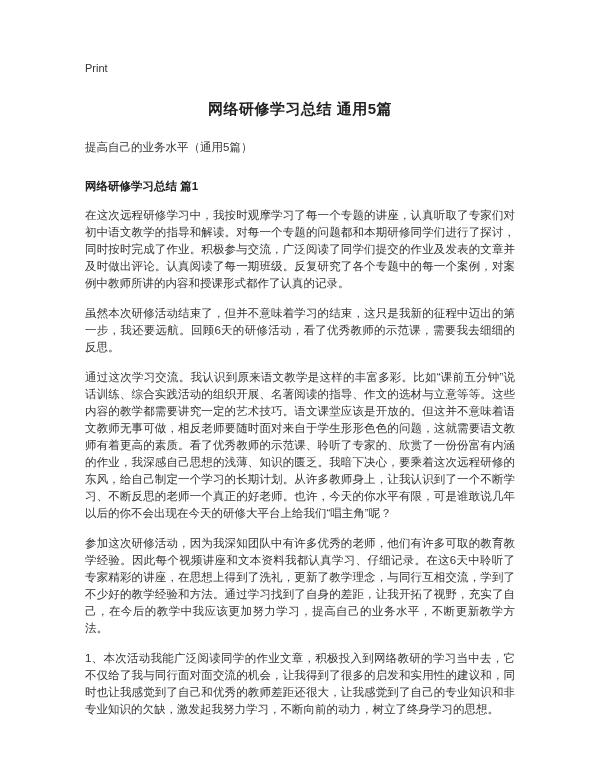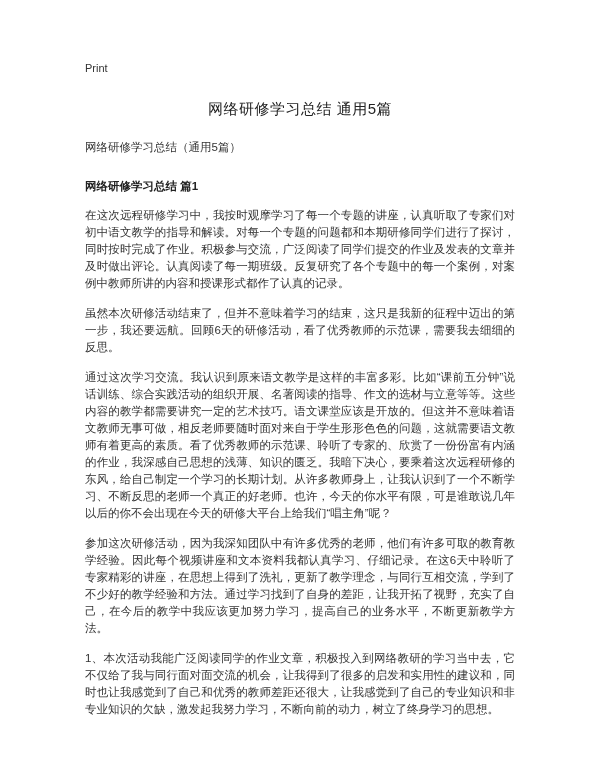--- a/index.html
+++ b/index.html
@@ -23,21 +23,21 @@
   }
   .print-label {
     font-size: 11px;
     color: #333333;
     margin-bottom: 26px;
     cursor: pointer;
     display: inline-block;
   }
   .doc-title {
     font-size: 15px;
-    font-weight: normal;
+    font-weight: bold;
     color: #222222;
     text-align: center;
     margin: 0 0 20px 0;
     letter-spacing: 0.5px;
   }
   .doc-body {
     width: 100%;
   }
   .block-text {
     font-size: 11.5px;
@@ -62,21 +62,21 @@
 </style>
 </head>
 <body>
 
 <div class="page">
   <div class="print-label">Print</div>
 
   <h1 class="doc-title">网络研修学习总结  通用5篇</h1>
 
   <div class="doc-body" id="doc-body">
-      <div class="block-text">网络研修学习总结（通用5篇）</div>
+      <div class="block-text">提高自己的业务水平（通用5篇）</div>
       <div class="block-heading">网络研修学习总结 篇1</div>
       <div class="block-paragraph">在这次远程研修学习中，我按时观摩学习了每一个专题的讲座，认真听取了专家们对初中语文教学的指导和解读。对每一个专题的问题都和本期研修同学们进行了探讨，同时按时完成了作业。积极参与交流，广泛阅读了同学们提交的作业及发表的文章并及时做出评论。认真阅读了每一期班级。反复研究了各个专题中的每一个案例，对案例中教师所讲的内容和授课形式都作了认真的记录。</div>
       <div class="block-paragraph">虽然本次研修活动结束了，但并不意味着学习的结束，这只是我新的征程中迈出的第一步，我还要远航。回顾6天的研修活动，看了优秀教师的示范课，需要我去细细的反思。</div>
       <div class="block-paragraph">通过这次学习交流。我认识到原来语文教学是这样的丰富多彩。比如“课前五分钟”说话训练、综合实践活动的组织开展、名著阅读的指导、作文的选材与立意等等。这些内容的教学都需要讲究一定的艺术技巧。语文课堂应该是开放的。但这并不意味着语文教师无事可做，相反老师要随时面对来自于学生形形色色的问题，这就需要语文教师有着更高的素质。看了优秀教师的示范课、聆听了专家的、欣赏了一份份富有内涵的作业，我深感自己思想的浅薄、知识的匮乏。我暗下决心，要乘着这次远程研修的东风，给自己制定一个学习的长期计划。从许多教师身上，让我认识到了一个不断学习、不断反思的老师一个真正的好老师。也许，今天的你水平有限，可是谁敢说几年以后的你不会出现在今天的研修大平台上给我们“唱主角”呢？</div>
       <div class="block-paragraph">参加这次研修活动，因为我深知团队中有许多优秀的老师，他们有许多可取的教育教学经验。因此每个视频讲座和文本资料我都认真学习、仔细记录。在这6天中聆听了专家精彩的讲座，在思想上得到了洗礼，更新了教学理念，与同行互相交流，学到了不少好的教学经验和方法。通过学习找到了自身的差距，让我开拓了视野，充实了自己，在今后的教学中我应该更加努力学习，提高自己的业务水平，不断更新教学方法。</div>
       <div class="block-paragraph">1、本次活动我能广泛阅读同学的作业文章，积极投入到网络教研的学习当中去，它不仅给了我与同行面对面交流的机会，让我得到了很多的启发和实用性的建议和，同时也让我感觉到了自己和优秀的教师差距还很大，让我感觉到了自己的专业知识和非专业知识的欠缺，激发起我努力学习，不断向前的动力，树立了终身学习的思想。</div>
     </div>
 </div>
 
 </body></html>

